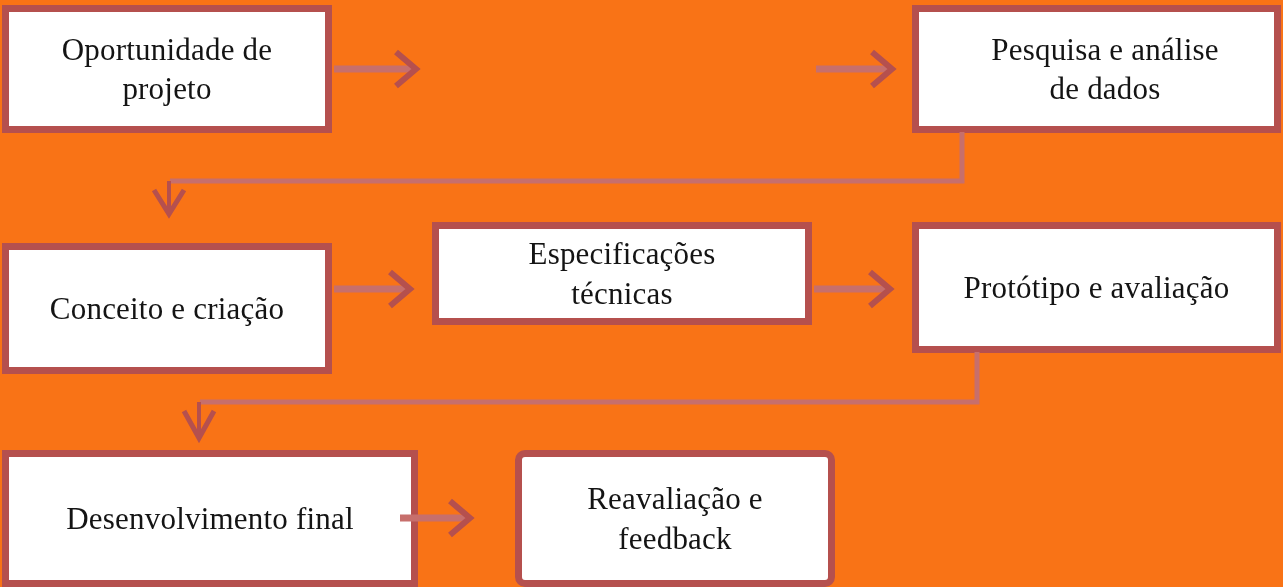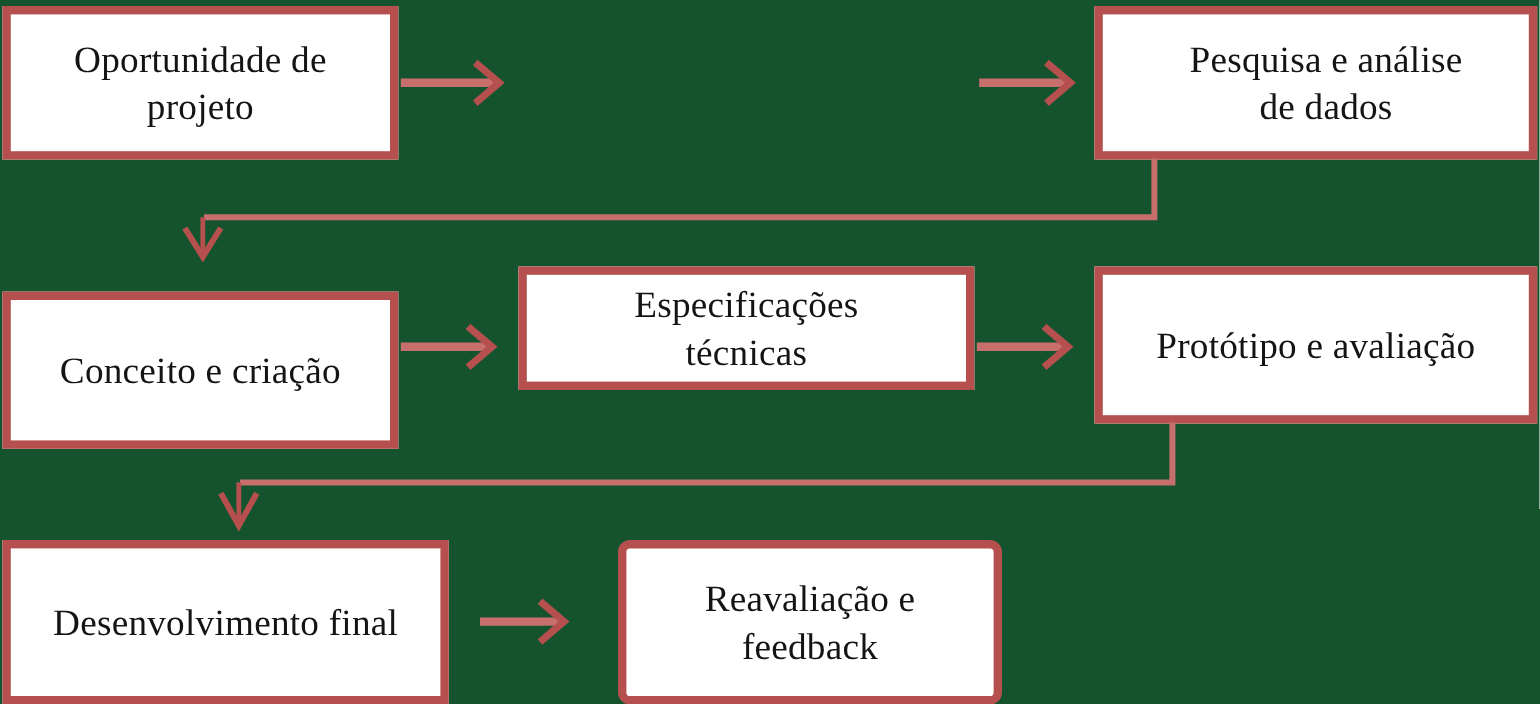--- a/index.html
+++ b/index.html
@@ -5,21 +5,21 @@
 <style>
   html, body {
     margin: 0;
     padding: 0;
     background: #ffffff;
   }
   #canvas {
     position: relative;
     width: 1283px;
     height: 587px;
-    background: #14532d;
+    background: #f97316;
     overflow: hidden;
     font-family: "Liberation Serif", "DejaVu Serif", serif;
   }
   .node {
     position: absolute;
     box-sizing: border-box;
     background: #ffffff;
     border: 7px solid #b5504e;
     display: flex;
     align-items: center;
@@ -72,21 +72,21 @@
 
   <div class="node" style="left:432px; top:222px; width:380px; height:103px;">
     <span class="node-label">Especificações
 técnicas</span>
   </div>
 
   <div class="node" style="left:912px; top:222px; width:369px; height:131px;">
     <span class="node-label">Protótipo e avaliação</span>
   </div>
 
-  <div class="node" style="left:2px; top:450px; width:372px; height:137px;">
+  <div class="node" style="left:2px; top:450px; width:416px; height:137px;">
     <span class="node-label">Desenvolvimento  final</span>
   </div>
 
   <div class="node" style="left:515px; top:450px; width:320px; height:137px;border-radius:10px;">
     <span class="node-label">Reavaliação  e
 feedback</span>
   </div>
 
   <div class="conn-h" style="left:334px; top:48px; width:110px;">
     <svg width="110" height="42" viewBox="0 0 110 42">

